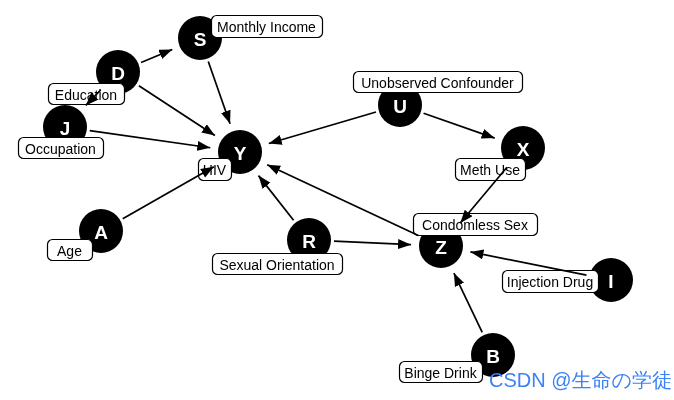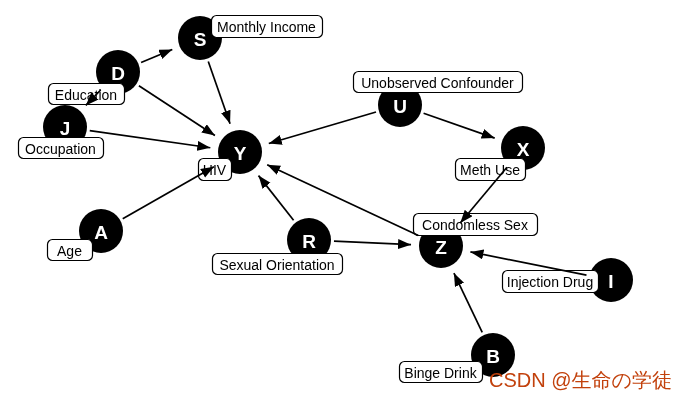--- a/index.html
+++ b/index.html
@@ -103,14 +103,14 @@
         <line x1="376.0134766402558" y1="112.04604123692486" x2="268.783828031693" y2="143.54475051569017" stroke="#000000" stroke-width="1.7" marker-end="url(#arrowhead)"></line>
         <line x1="423.5994485820604" y1="113.25021373193981" x2="494.6806617015275" y2="138.09974352167222" stroke="#000000" stroke-width="1.7" marker-end="url(#arrowhead)"></line>
         <line x1="506.9569341831579" y1="167.1734201225674" x2="460.2516789802105" y2="222.99189585291913" stroke="#000000" stroke-width="1.7" marker-end="url(#arrowhead)"></line>
         <line x1="293.5742158036367" y1="220.32653609739177" x2="258.51094103563594" y2="175.6081566831299" stroke="#000000" stroke-width="1.7" marker-end="url(#arrowhead)"></line>
         <line x1="333.97421350525747" y1="241.13519152296624" x2="411.030943793691" y2="244.6377701724405" stroke="#000000" stroke-width="1.7" marker-end="url(#arrowhead)"></line>
         <line x1="418.35406406878485" y1="235.40936329584963" x2="267.1751231174582" y2="164.70876404498046" stroke="#000000" stroke-width="1.7" marker-end="url(#arrowhead)"></line>
         <line x1="586.485483107727" y1="275.0970966215454" x2="470.4174202707276" y2="251.88348405414553" stroke="#000000" stroke-width="1.7" marker-end="url(#arrowhead)"></line>
         <line x1="482.23559236569344" y1="332.43614553578044" x2="453.9172891611679" y2="273.0766253570635" stroke="#000000" stroke-width="1.7" marker-end="url(#arrowhead)"></line>
       </g>
     </svg>
-  <div id="watermark" style="left: 489px; top: 370px; color: #c2410c; font-size: 20px;">CSDN @生命の学徒</div>
+  <div id="watermark" style="left: 489px; top: 370px; color: #3b82f6; font-size: 20px;">CSDN @生命の学徒</div>
 </div>
 
 </body></html>

